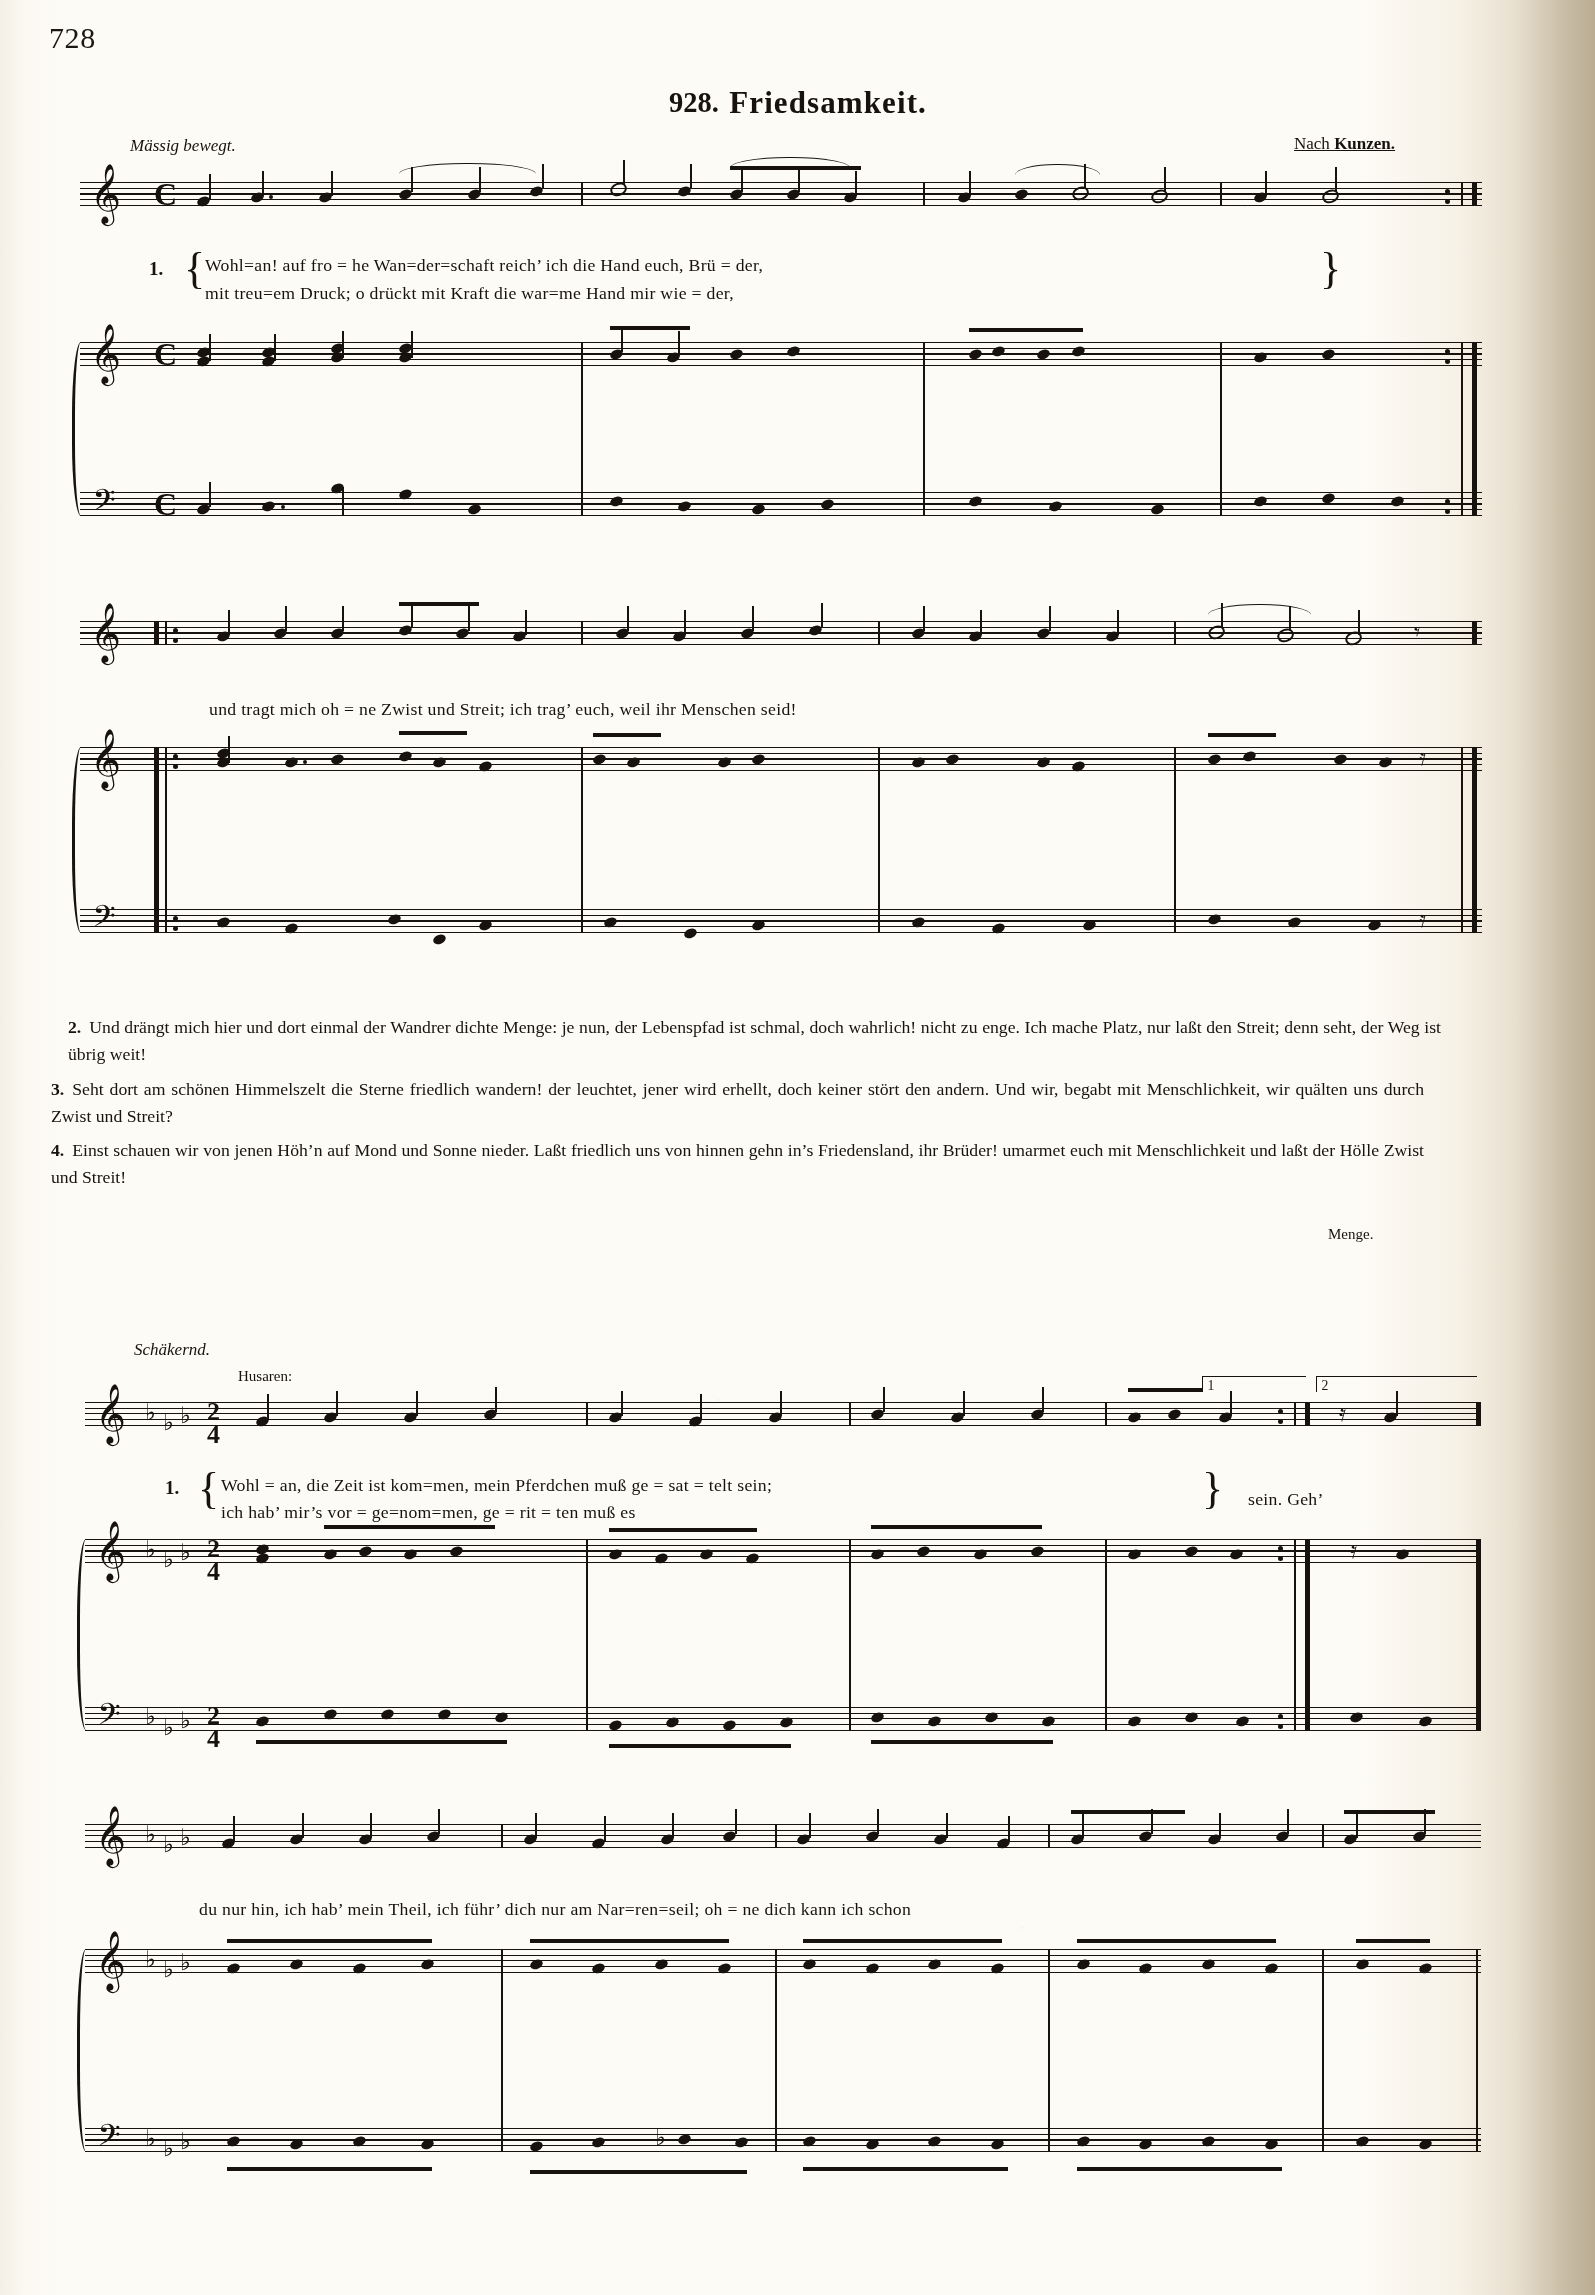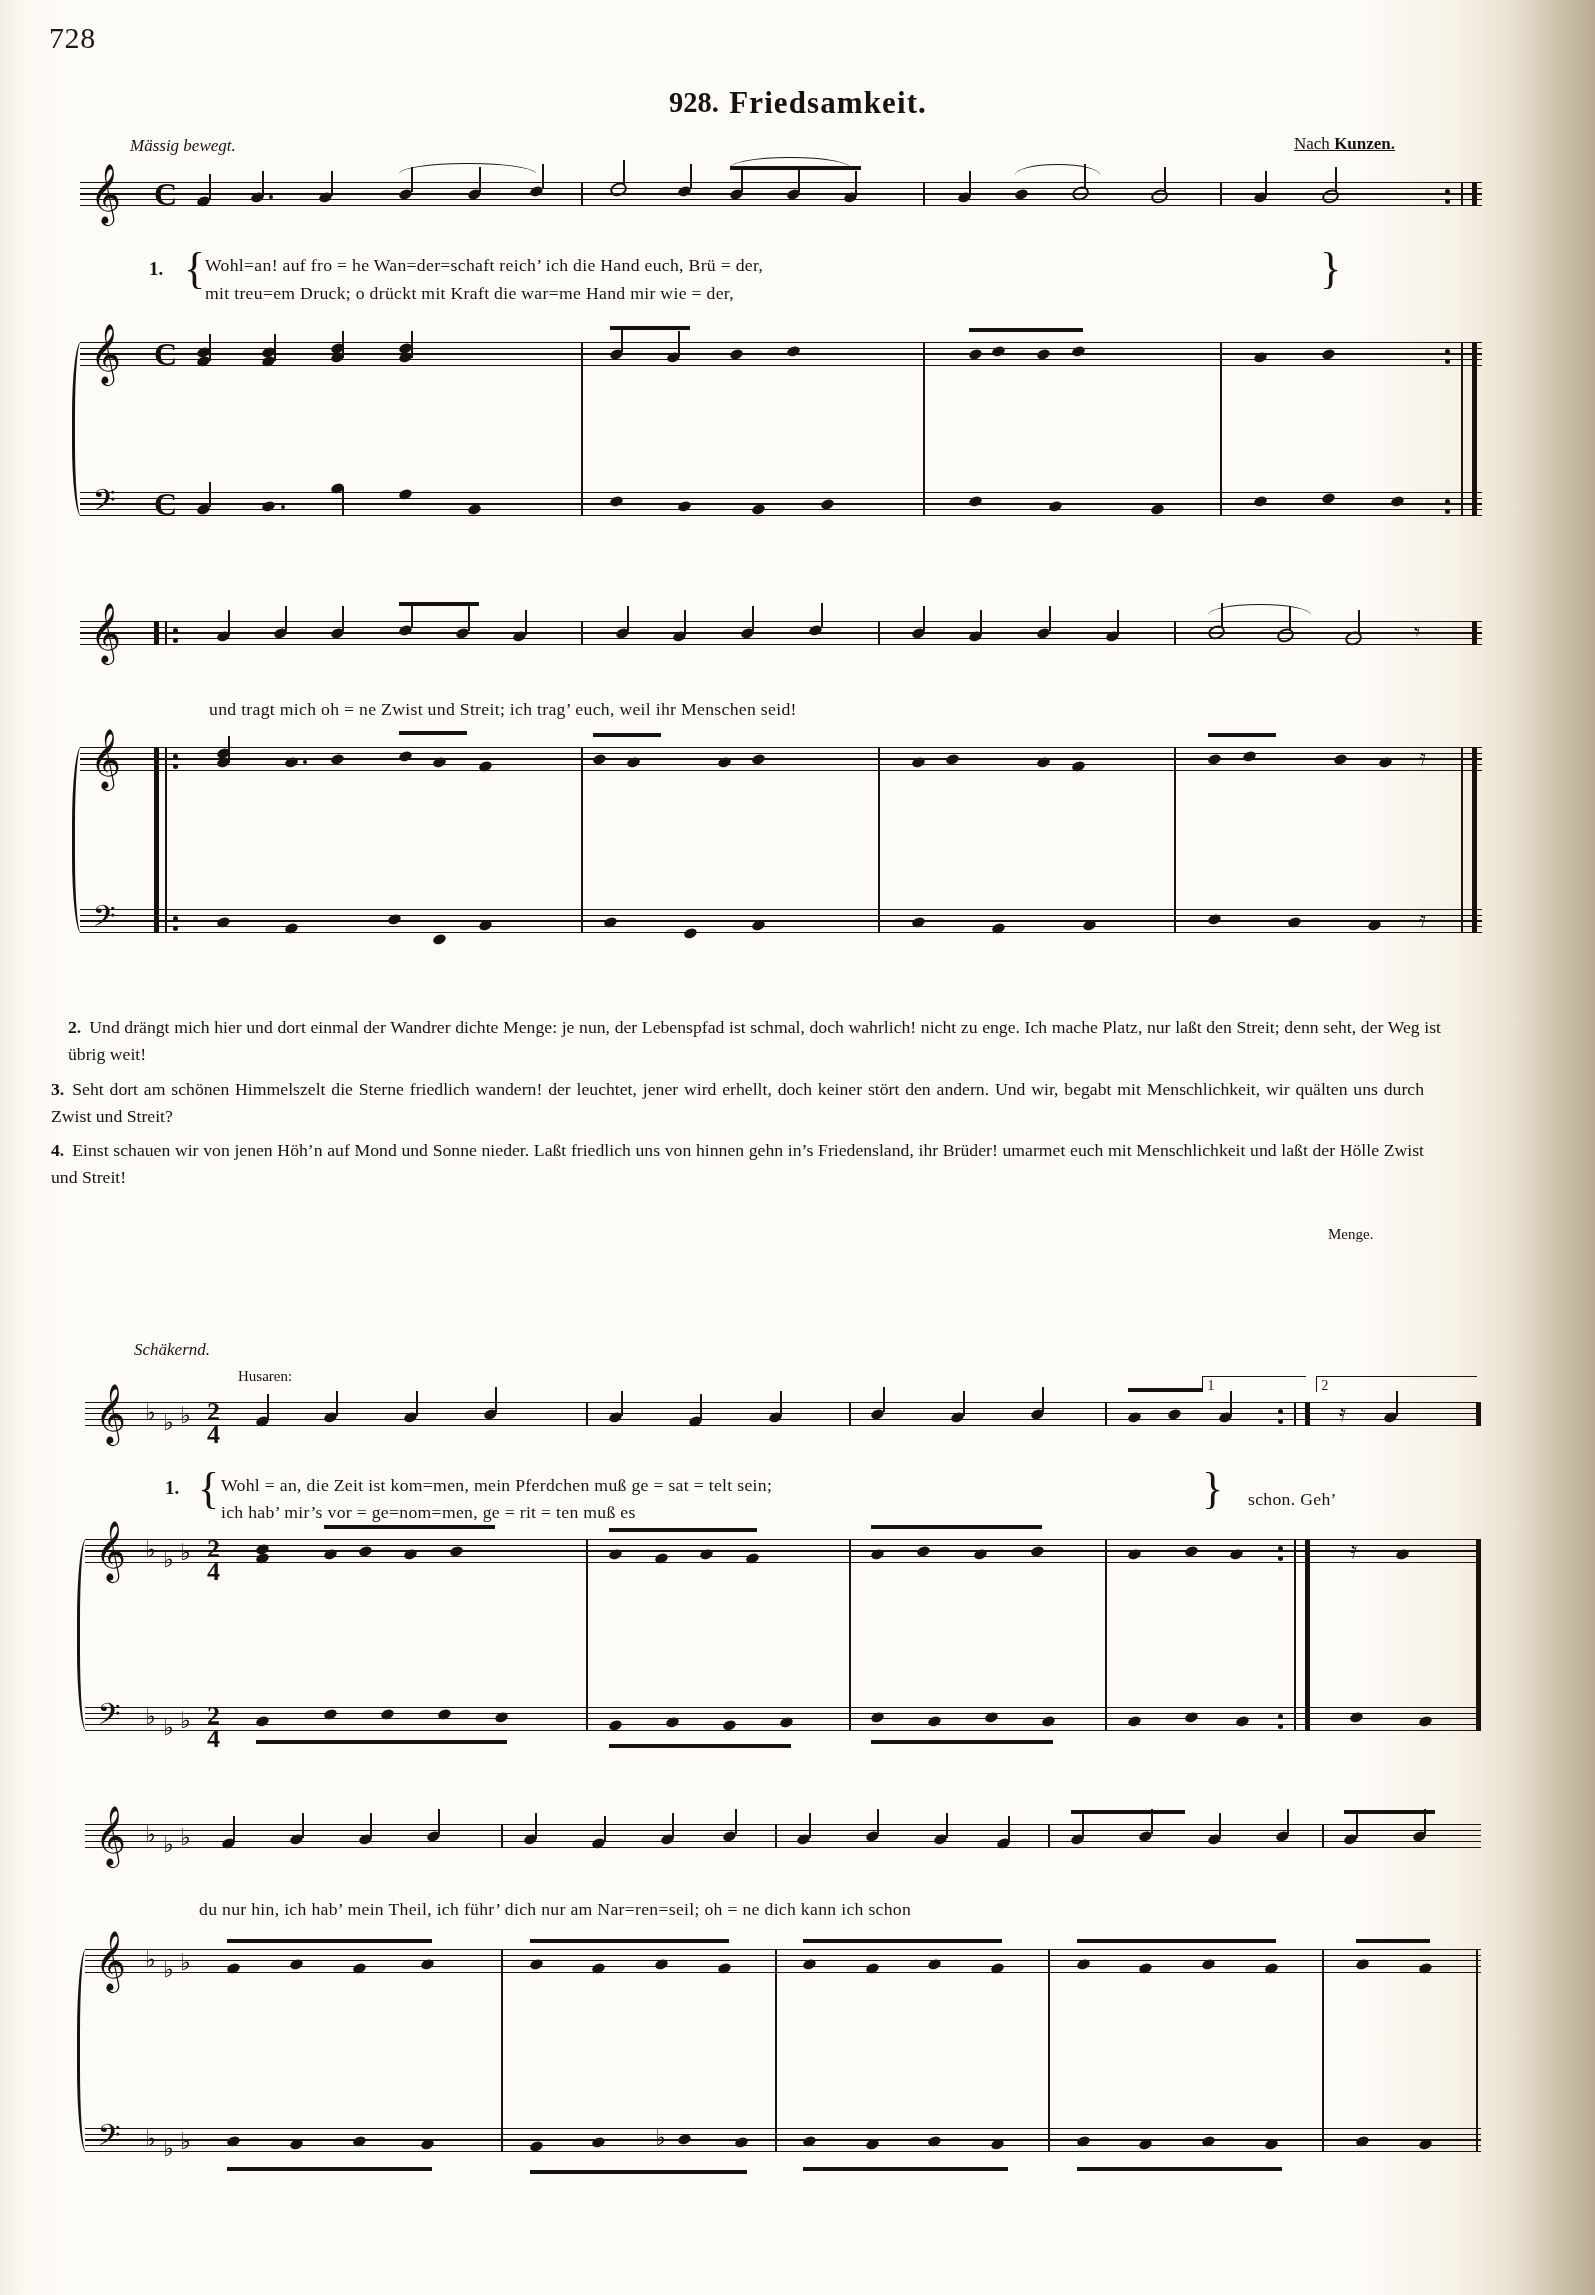--- a/index.html
+++ b/index.html
@@ -575,21 +575,21 @@
       <div class="rest" style="left:1254px; top:0;">𝄿</div>
       <div class="nh" style="left:1299px; top:11.4px;"></div>
         <div class="stem" style="left:1311px; top:-11.4px; height:25px;"></div>
     </div>
 
     <div class="verse-num" style="left:165px; top:1477px;">1.</div>
     <div class="brace-lyric" style="left:198px; top:1467px;">{</div>
     <div class="lyric-line" style="left:221px; top:1475px;">Wohl = an,   die   Zeit   ist  kom=men,  mein  Pferdchen   muß   ge = sat = telt  sein;</div>
     <div class="lyric-line" style="left:221px; top:1502px;">ich  hab’ mir’s  vor = ge=nom=men,   ge  =  rit  =  ten   muß   es</div>
     <div class="brace-lyric" style="left:1202px; top:1467px;">}</div>
-    <div class="lyric-line" style="left:1248px; top:1489px;">schon.   Geh’</div>
+    <div class="lyric-line" style="left:1248px; top:1489px;">sein.   Geh’</div>
 
     <div class="sys" style="left:85px; top:1539px; width:1396px; height:217px;">
       <div class="brace" style="left:-8px; top:0; height:191px;"></div>
       <div class="staff" style="top:0;"></div>
       <div class="staff" style="top:168px;"></div>
       <span class="clef treble" style="left:10.3px; top:-15px;">𝄞</span>
       <span class="clef bass" style="left:12.5px; top:161px;">𝄢</span>
       <span class="acc" style="left:60px; top:-1.1px;">♭</span>
       <span class="acc" style="left:78px; top:9px;">♭</span>
       <span class="acc" style="left:95px; top:2.3px;">♭</span>

